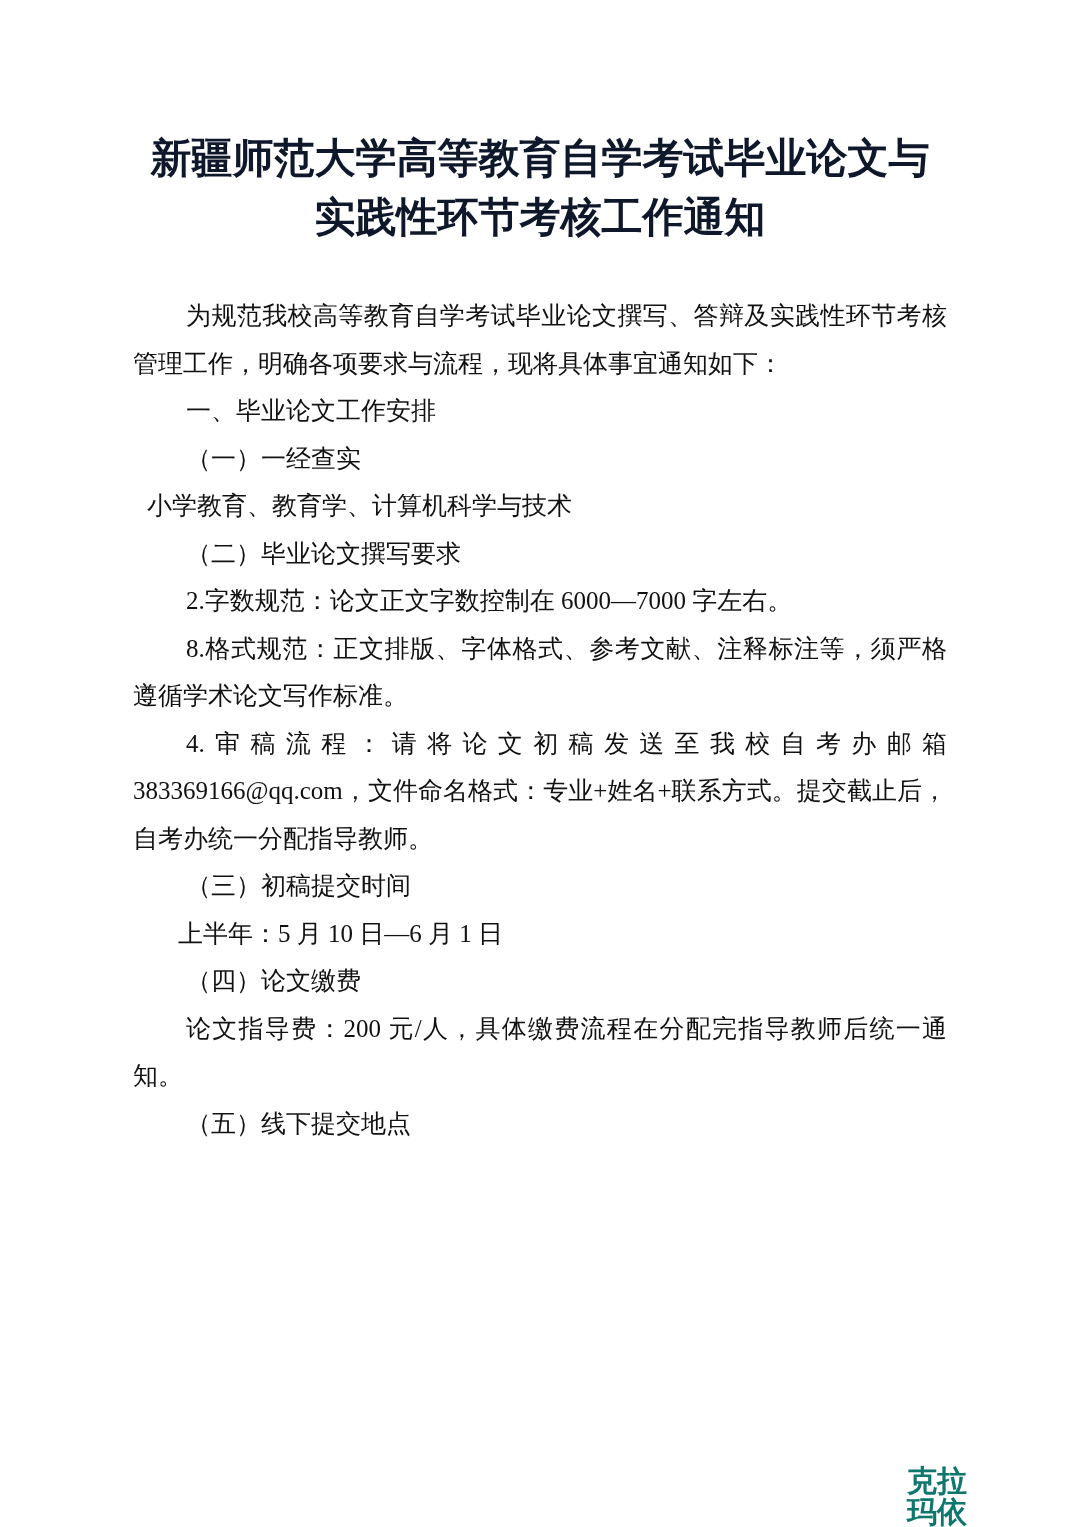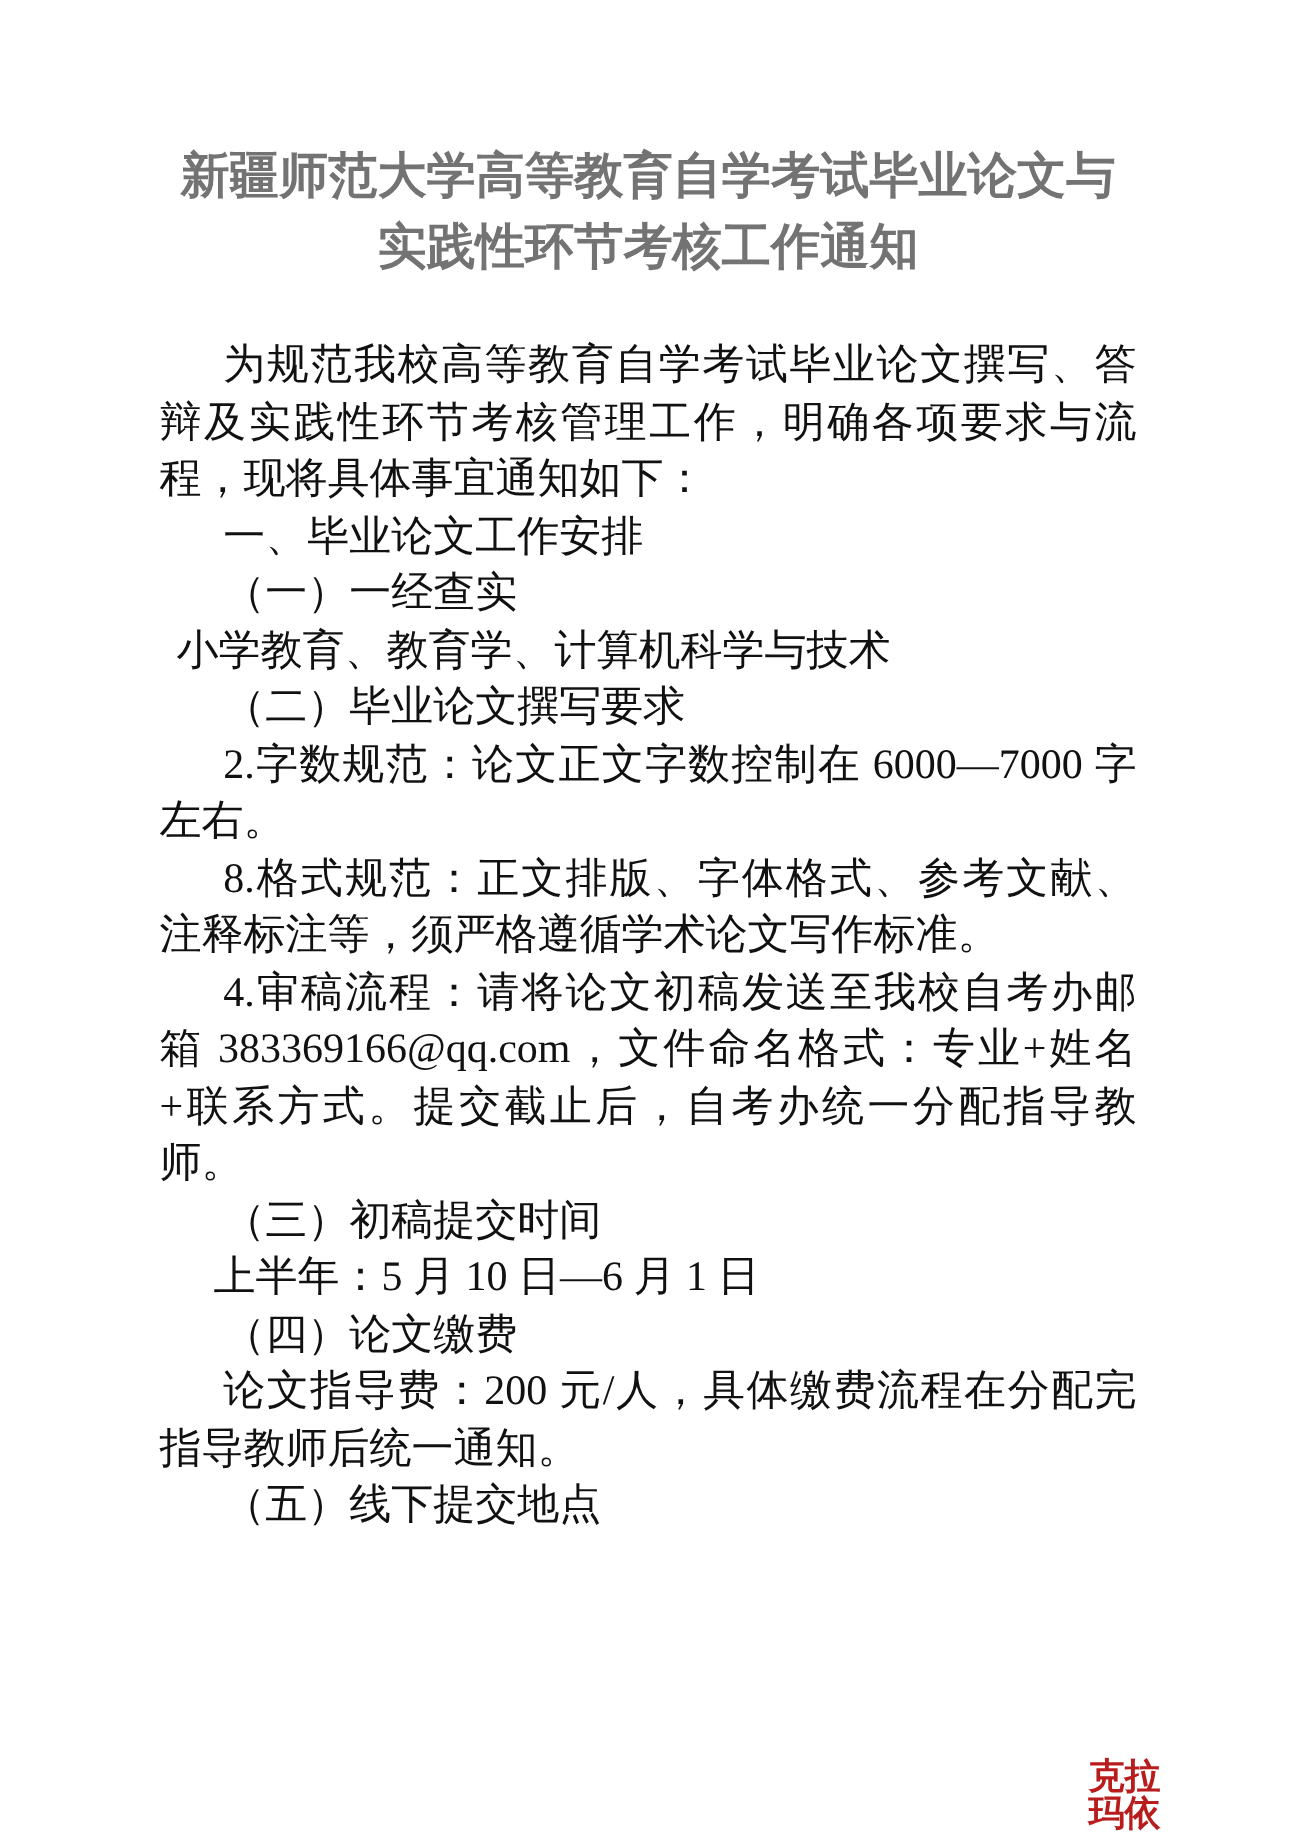--- a/index.html
+++ b/index.html
@@ -20,48 +20,48 @@
     width: 1080px;
     height: 1527px;
     padding: 113px 133px 0 133px;
     position: relative;
   }
   .doc-title {
     text-align: center;
     font-size: 41px;
     line-height: 59px;
     font-weight: 700;
-    color: #737373;
-    margin: 4px 0 45px 0;
+    color: #0f172a;
+    margin: 16px 0 45px 0;
     letter-spacing: 0px;
   }
   .doc-title .title-line {
     display: block;
     white-space: nowrap;
   }
   .doc-body p {
     margin: 0;
-    font-size: 35px;
+    font-size: 25px;
     line-height: 47.5px;
     text-align: justify;
     text-justify: inter-ideograph;
     word-break: break-word;
   }
   .indent-std   { text-indent: 53px; }
   .indent-small { text-indent: 14px; }
   .indent-mid   { text-indent: 45px; }
   .watermark {
     position: absolute;
     right: 113px;
     bottom: 0px;
     font-family: "Liberation Sans", "DejaVu Sans", sans-serif;
     font-weight: 700;
     font-size: 30px;
     line-height: 31px;
-    color: #b91c1c;
+    color: #0f766e;
     text-align: right;
     white-space: nowrap;
   }
   .watermark .wm-line { display: block; }
 </style>
 </head>
 <body>
 
 <div class="page">
 

